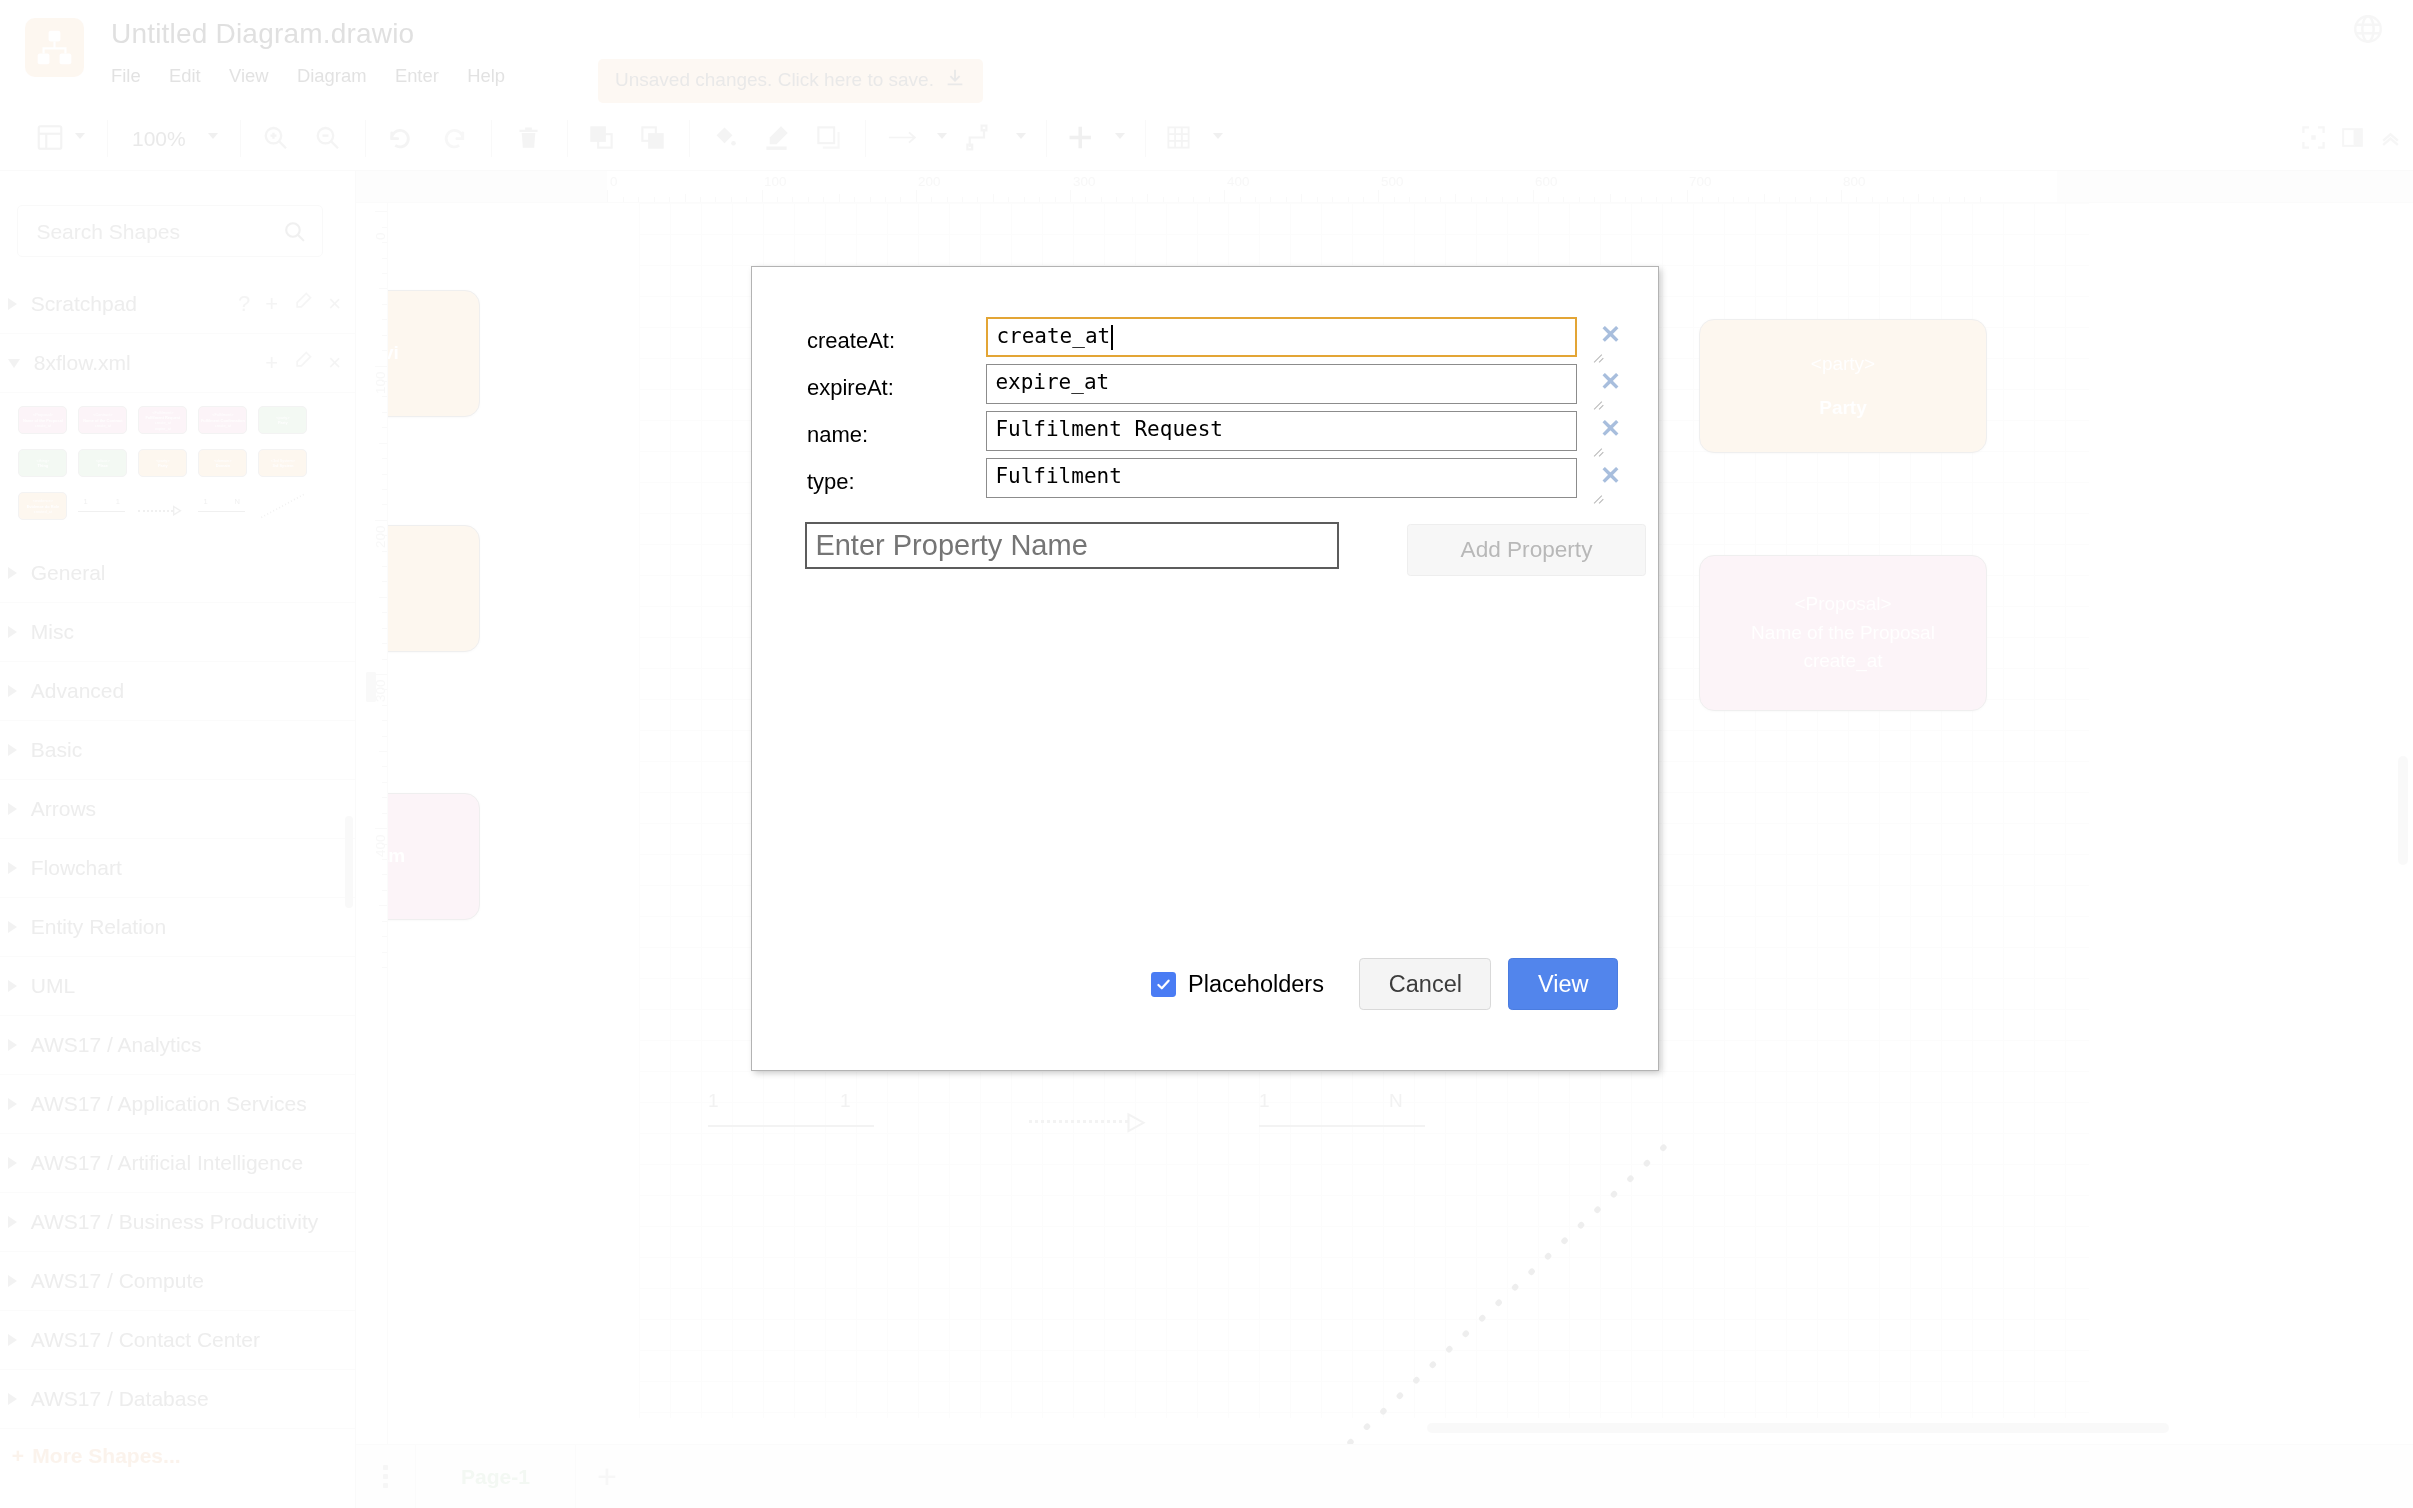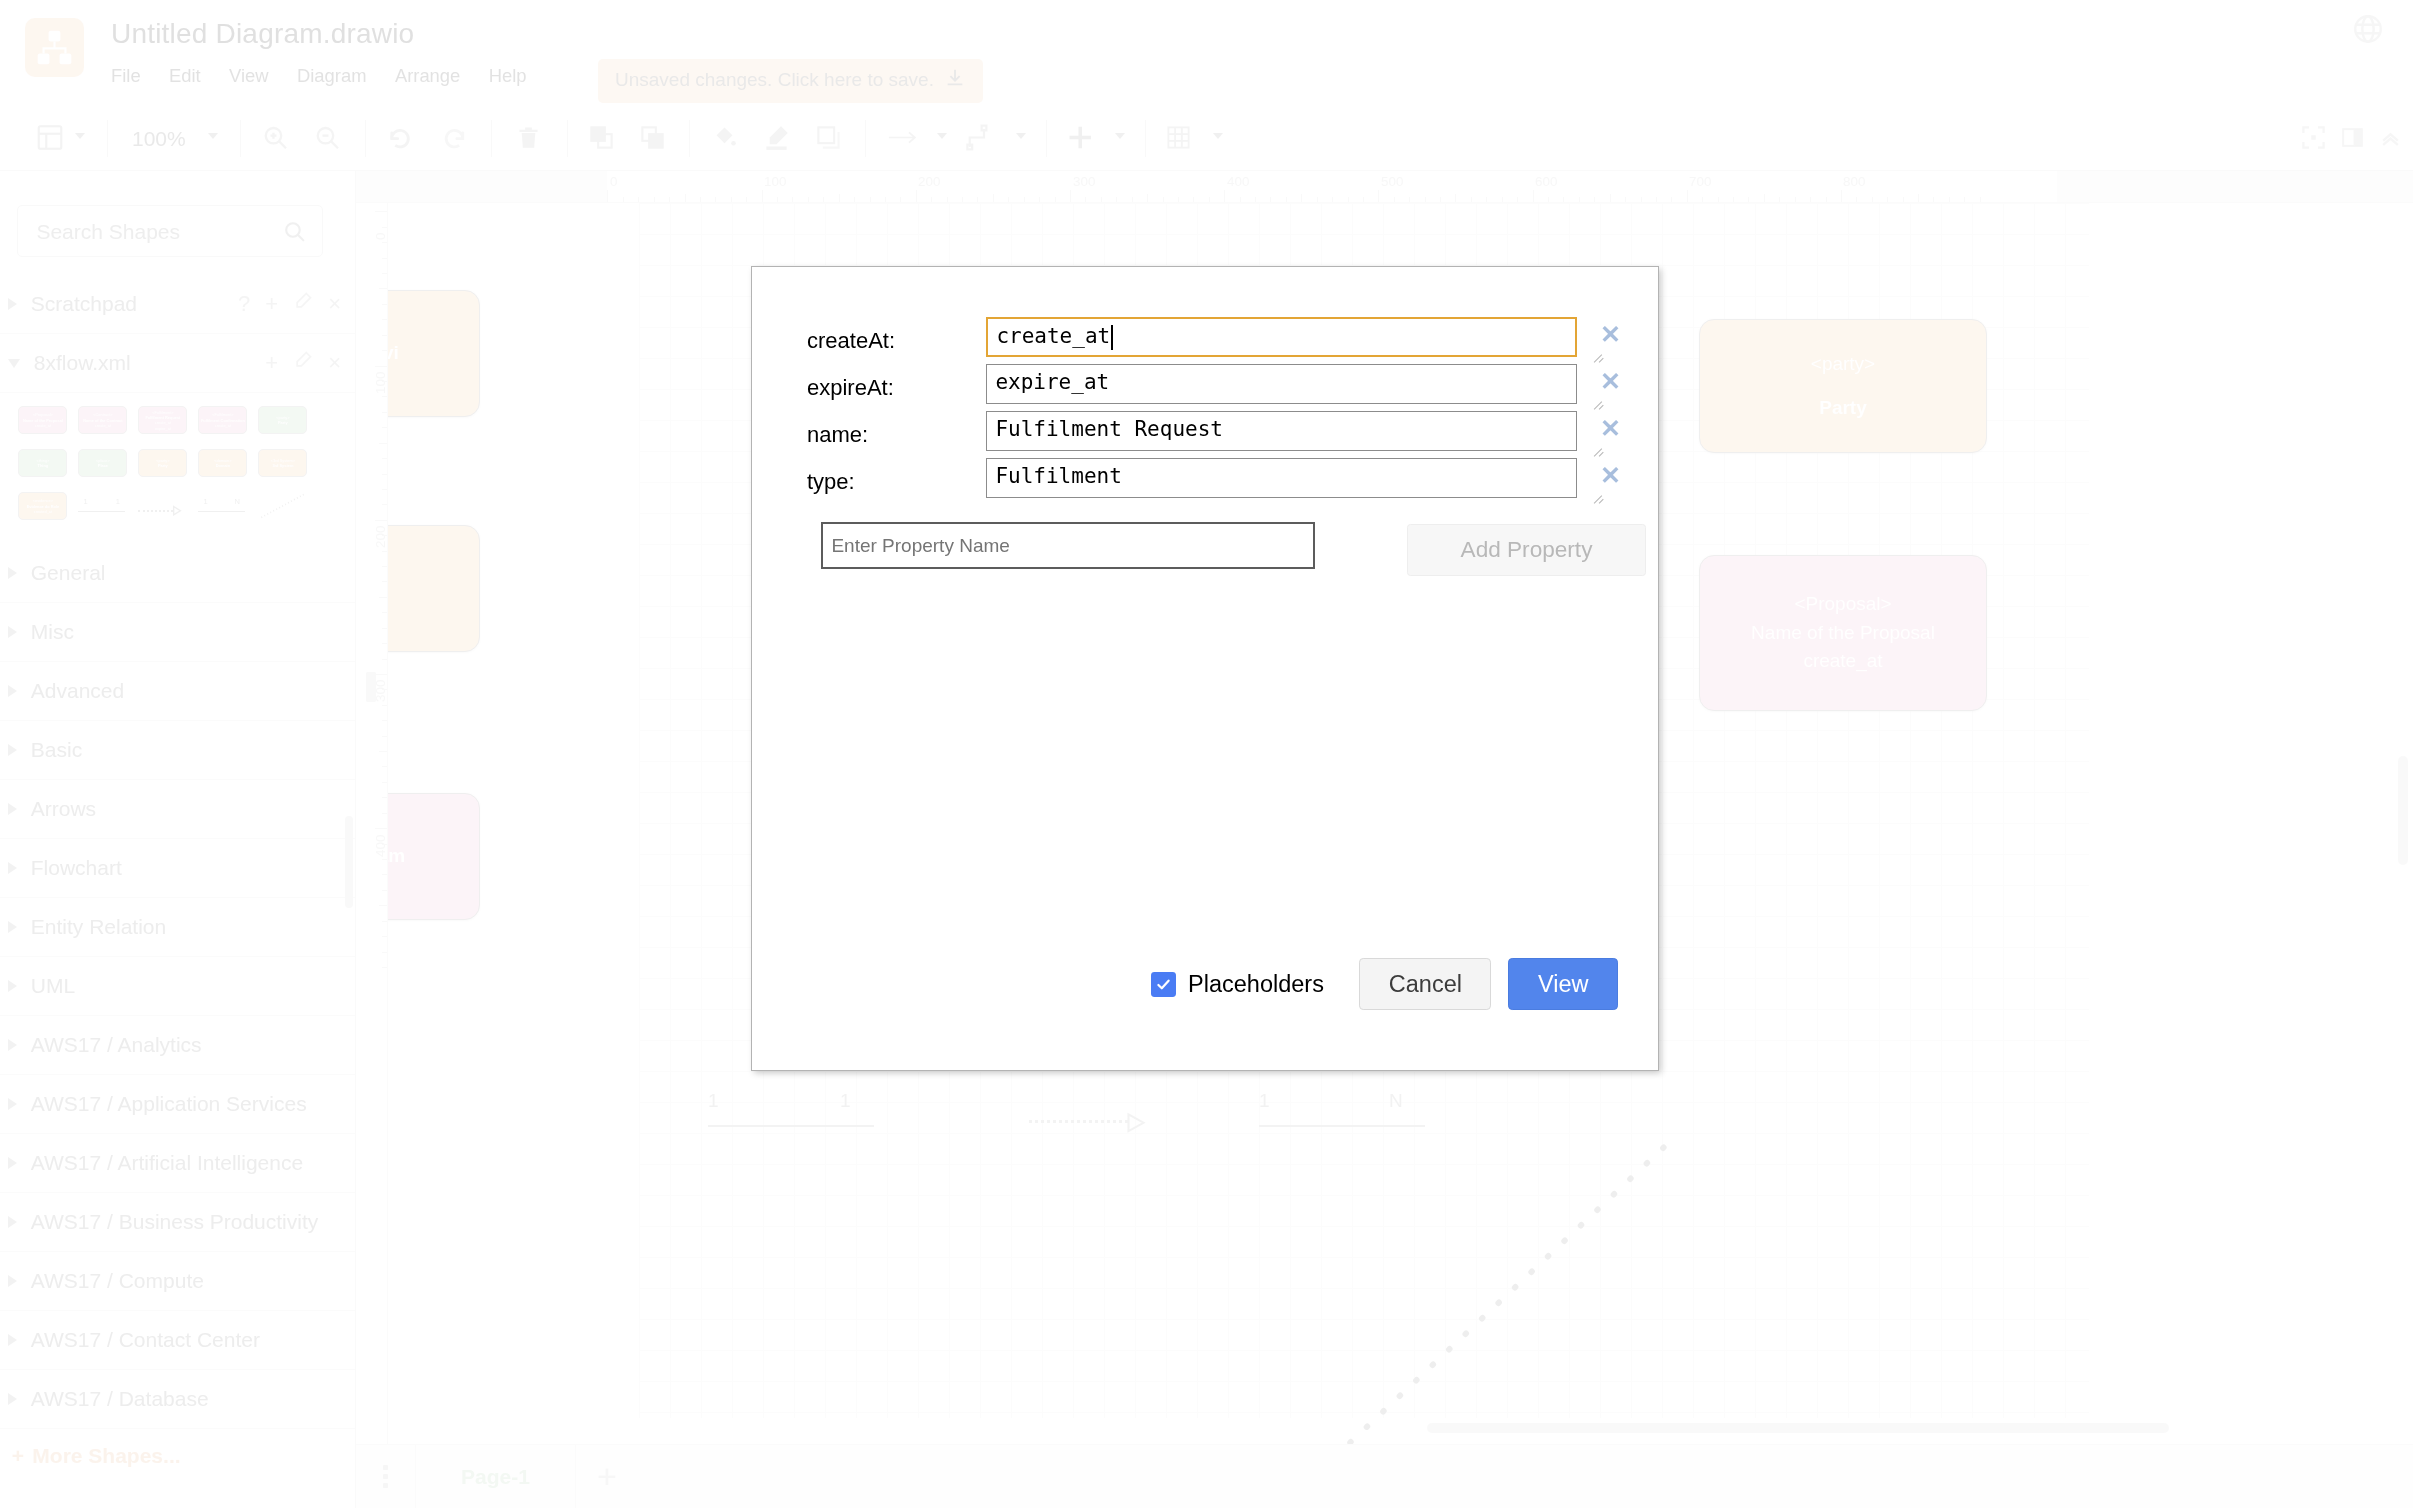--- a/index.html
+++ b/index.html
@@ -184,23 +184,23 @@
   .del-x {
     position: absolute; left: 793px; top: 5px; font-size: 25px; font-weight: bold;
     color: #a8bedd; cursor: pointer; line-height: 1;
   }
   .caret-bar {
     position: absolute; width: 1.7px; height: 25px; background: #000; top: 7.5px;
   }
 
   .add-row { position: absolute; left: 53px; top: 255px; width: 804px; height: 52px; }
   .add-name-input {
-    position: absolute; left: 16px; top: 0; width: 494px; height: 47px;
+    position: absolute; left: 0; top: 0; width: 534px; height: 47px;
     border: 2.5px solid #5c5c5c; background: #fff; padding: 4.2px 8.4px;
-    font-size: 19px; color: #8a8a8a; outline: none;
+    font-size: 29px; color: #8a8a8a; outline: none;
   }
   .add-btn {
     position: absolute; left: 602px; top: 1.7px; width: 239px; height: 52px;
     background: #f7f7f7; border: 0.8px solid #eeeeee; border-radius: 3.4px;
     font-size: 22.6px; color: #b8b8b8; display: flex; align-items: center; justify-content: center;
   }
 
   .modal-footer {
     position: absolute; left: 0; bottom: 60px; width: 100%;
     display: flex; align-items: center; justify-content: flex-end; gap: 17px; padding-right: 40px;
@@ -236,21 +236,21 @@
           <rect x="28" y="29" width="14" height="13" rx="2.5" fill="#fff"></rect>
           <path d="M22 15 L22 23 M9 29 L9 23 L35 23 L35 29" stroke="#fff" stroke-width="2.6" fill="none"></path>
         </svg>
       </div>
       <div class="doc-title">Untitled Diagram.drawio</div>
       <div class="menubar">
         <div class="menu-item">File</div>
         <div class="menu-item">Edit</div>
         <div class="menu-item">View</div>
         <div class="menu-item">Diagram</div>
-        <div class="menu-item">Arrange</div>
+        <div class="menu-item">Enter</div>
         <div class="menu-item">Help</div>
       </div>
       <div class="unsaved-banner">
         <span>Unsaved changes. Click here to save.</span>
         <span>
           <svg width="22" height="22" viewBox="0 0 24 24" fill="none" stroke="#b7b7b7" stroke-width="2">
             <path d="M12 3v11M7 10l5 5 5-5M4 19h16"></path>
           </svg>
         </span>
       </div>

